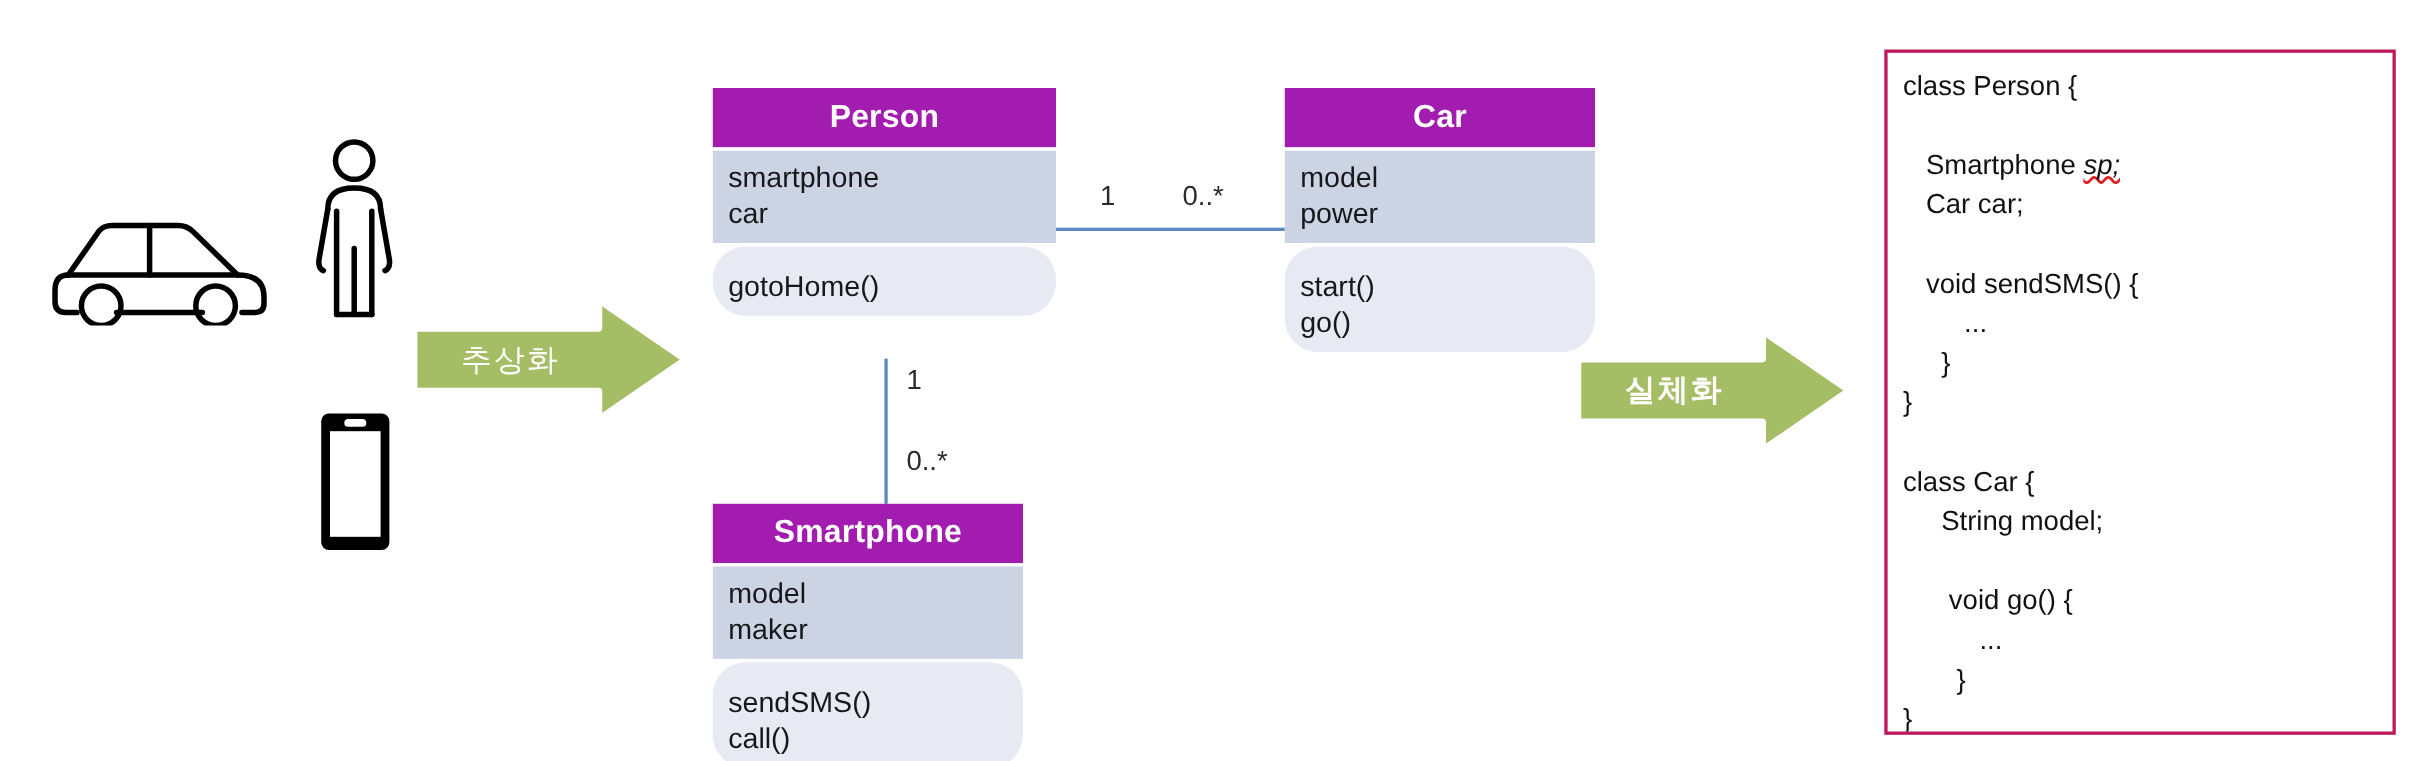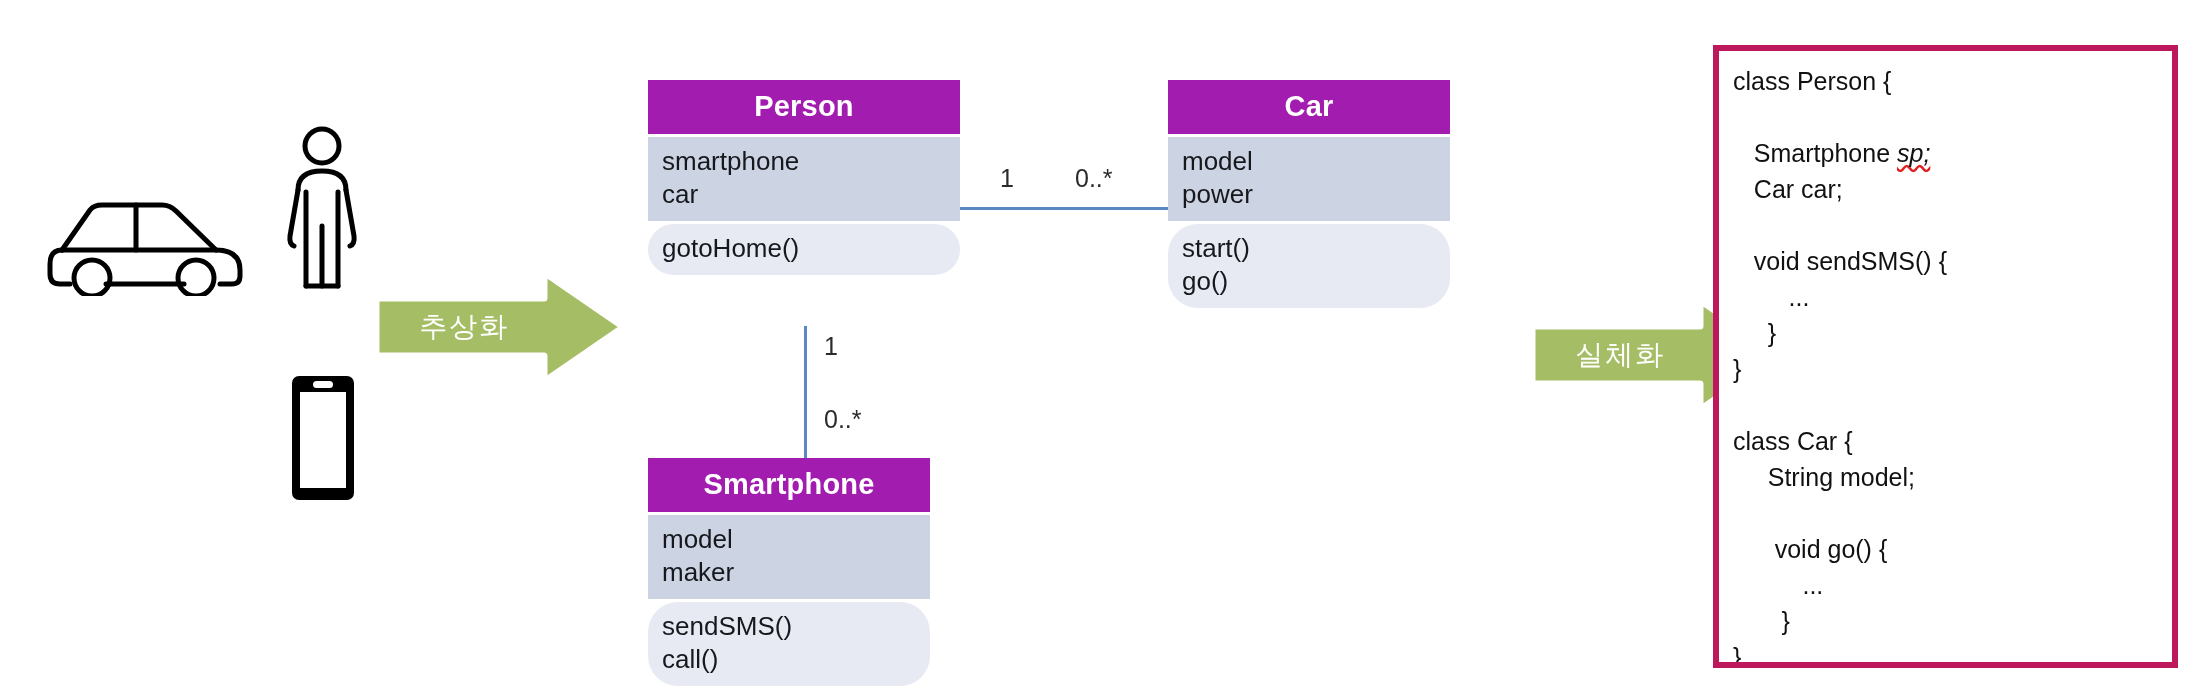--- a/index.html
+++ b/index.html
@@ -34,21 +34,21 @@
     top: 50%;
     transform: translateY(-50%);
     text-align: center;
     color: #ffffff;
     font-size: 28px;
     letter-spacing: 2px;
     font-family: "DejaVu Sans", sans-serif;
     pointer-events: none;
   }
   #arrow-abstraction { left: 372px;  top: 268px; width: 256px; height: 118px; }
-  #arrow-realization { left: 1528px; top: 296px; width: 256px; height: 118px; }
+  #arrow-realization { left: 1430px; top: 296px; width: 256px; height: 118px; font-weight: bold; }
 
   
   .uml-class {
     position: absolute;
     box-sizing: border-box;
   }
   .uml-header {
     background: #a21caf;
     color: #ffffff;
     font-weight: bold;
@@ -57,21 +57,21 @@
     line-height: 1;
     padding: 12px 0 13px 0;
     letter-spacing: .2px;
   }
   .uml-attrs {
     background: #ccd3e3;
     padding: 8px 14px 10px 14px;
   }
   .uml-ops {
     background: #e7eaf3;
-    padding: 8px 14px 10px 14px;
+    padding: 20px 14px 10px 14px;
     border-radius: 30px;
   }
   .uml-line {
     font-size: 26px;
     color: #16181c;
     line-height: 1.0;
     padding: 3px 0 4px 0;
     white-space: pre;
   }
   .uml-sep { height: 3px; background: #ffffff; }
@@ -107,21 +107,21 @@
   #mult-person-sp-bottom  { left: 824px;  top: 405px; }
 
   
   #code-panel {
     position: absolute;
     left: 1713px;
     top: 45px;
     width: 465px;
     height: 623px;
     box-sizing: border-box;
-    border: 6px solid #be185d;
+    border: 3px solid #be185d;
     background: #ffffff;
     padding: 12px 10px 0 14px;
     overflow: hidden;
   }
   .code-line {
     font-family: "Liberation Sans", sans-serif;
     font-size: 25px;
     line-height: 36px;
     color: #111111;
     white-space: pre;

